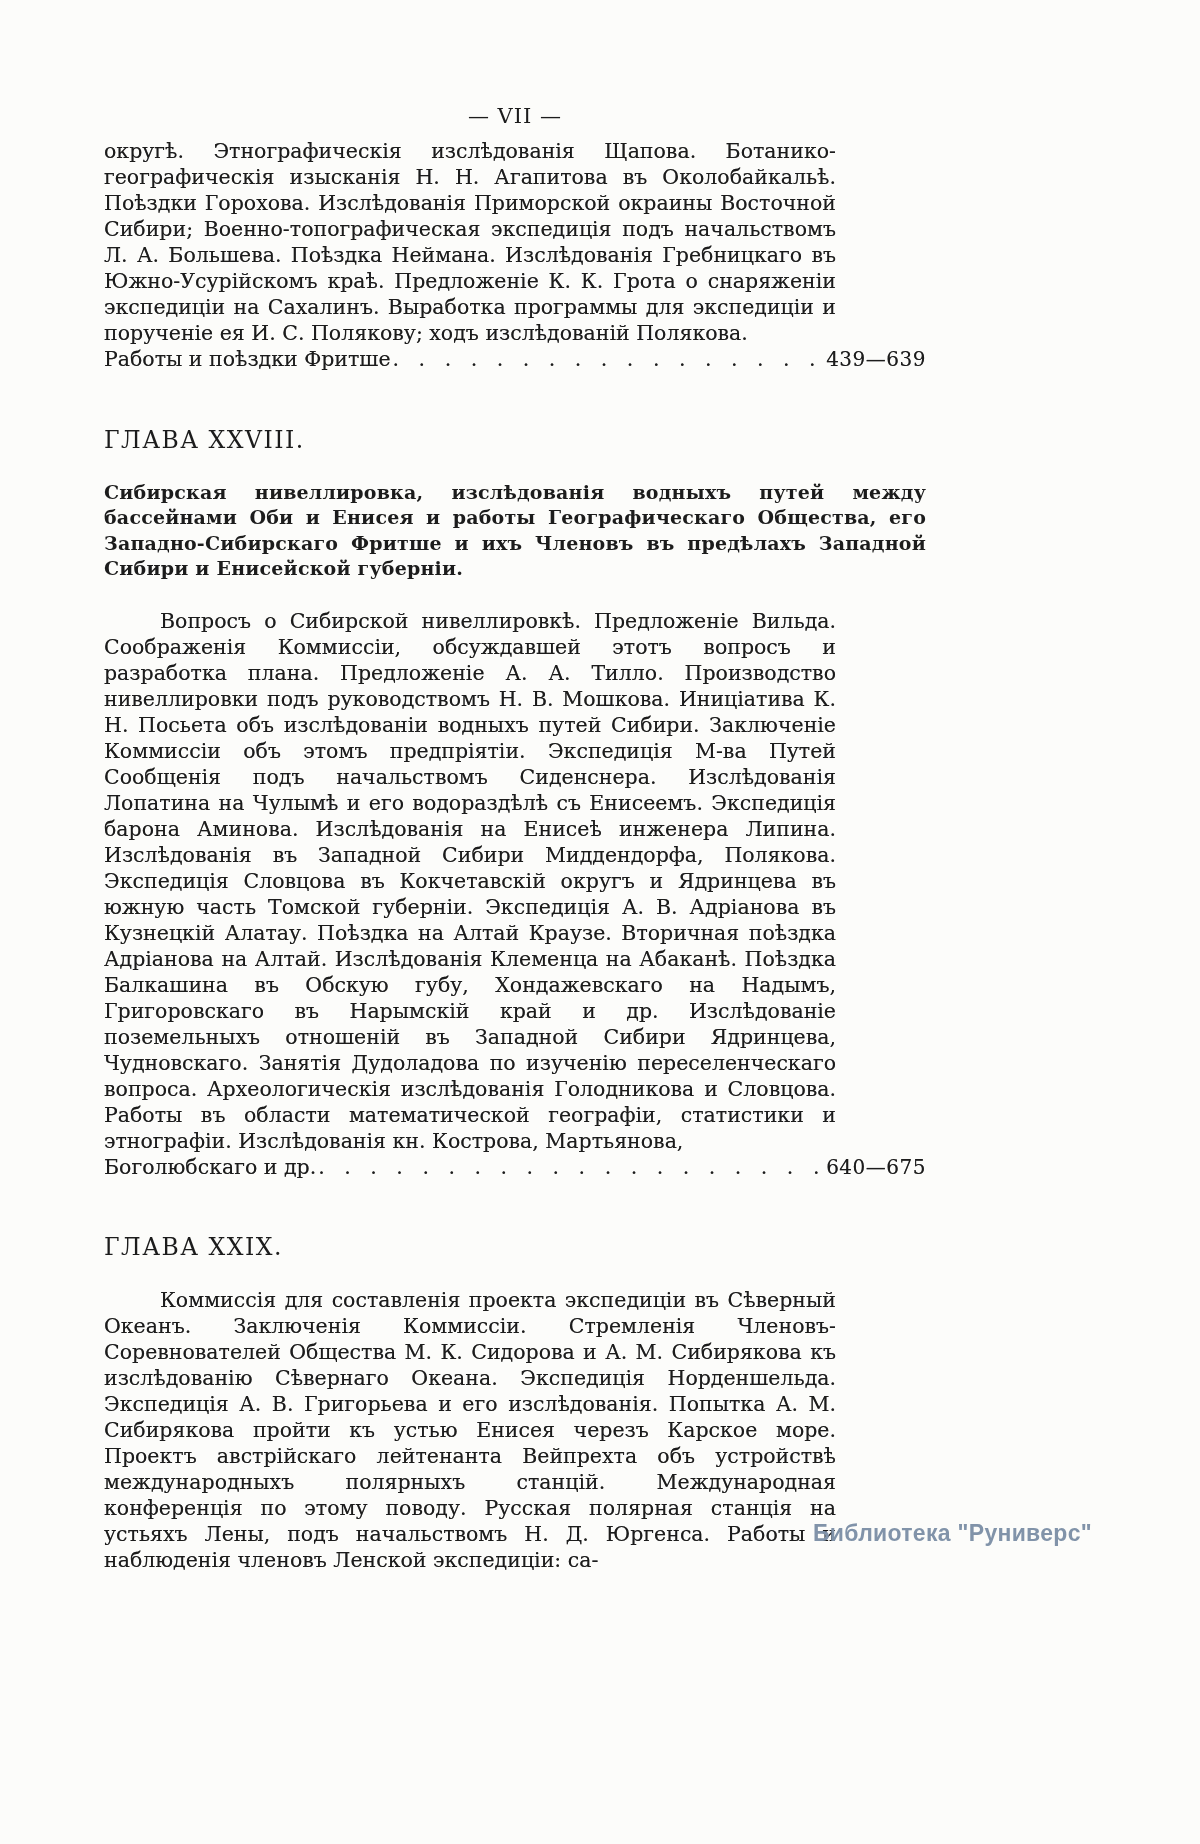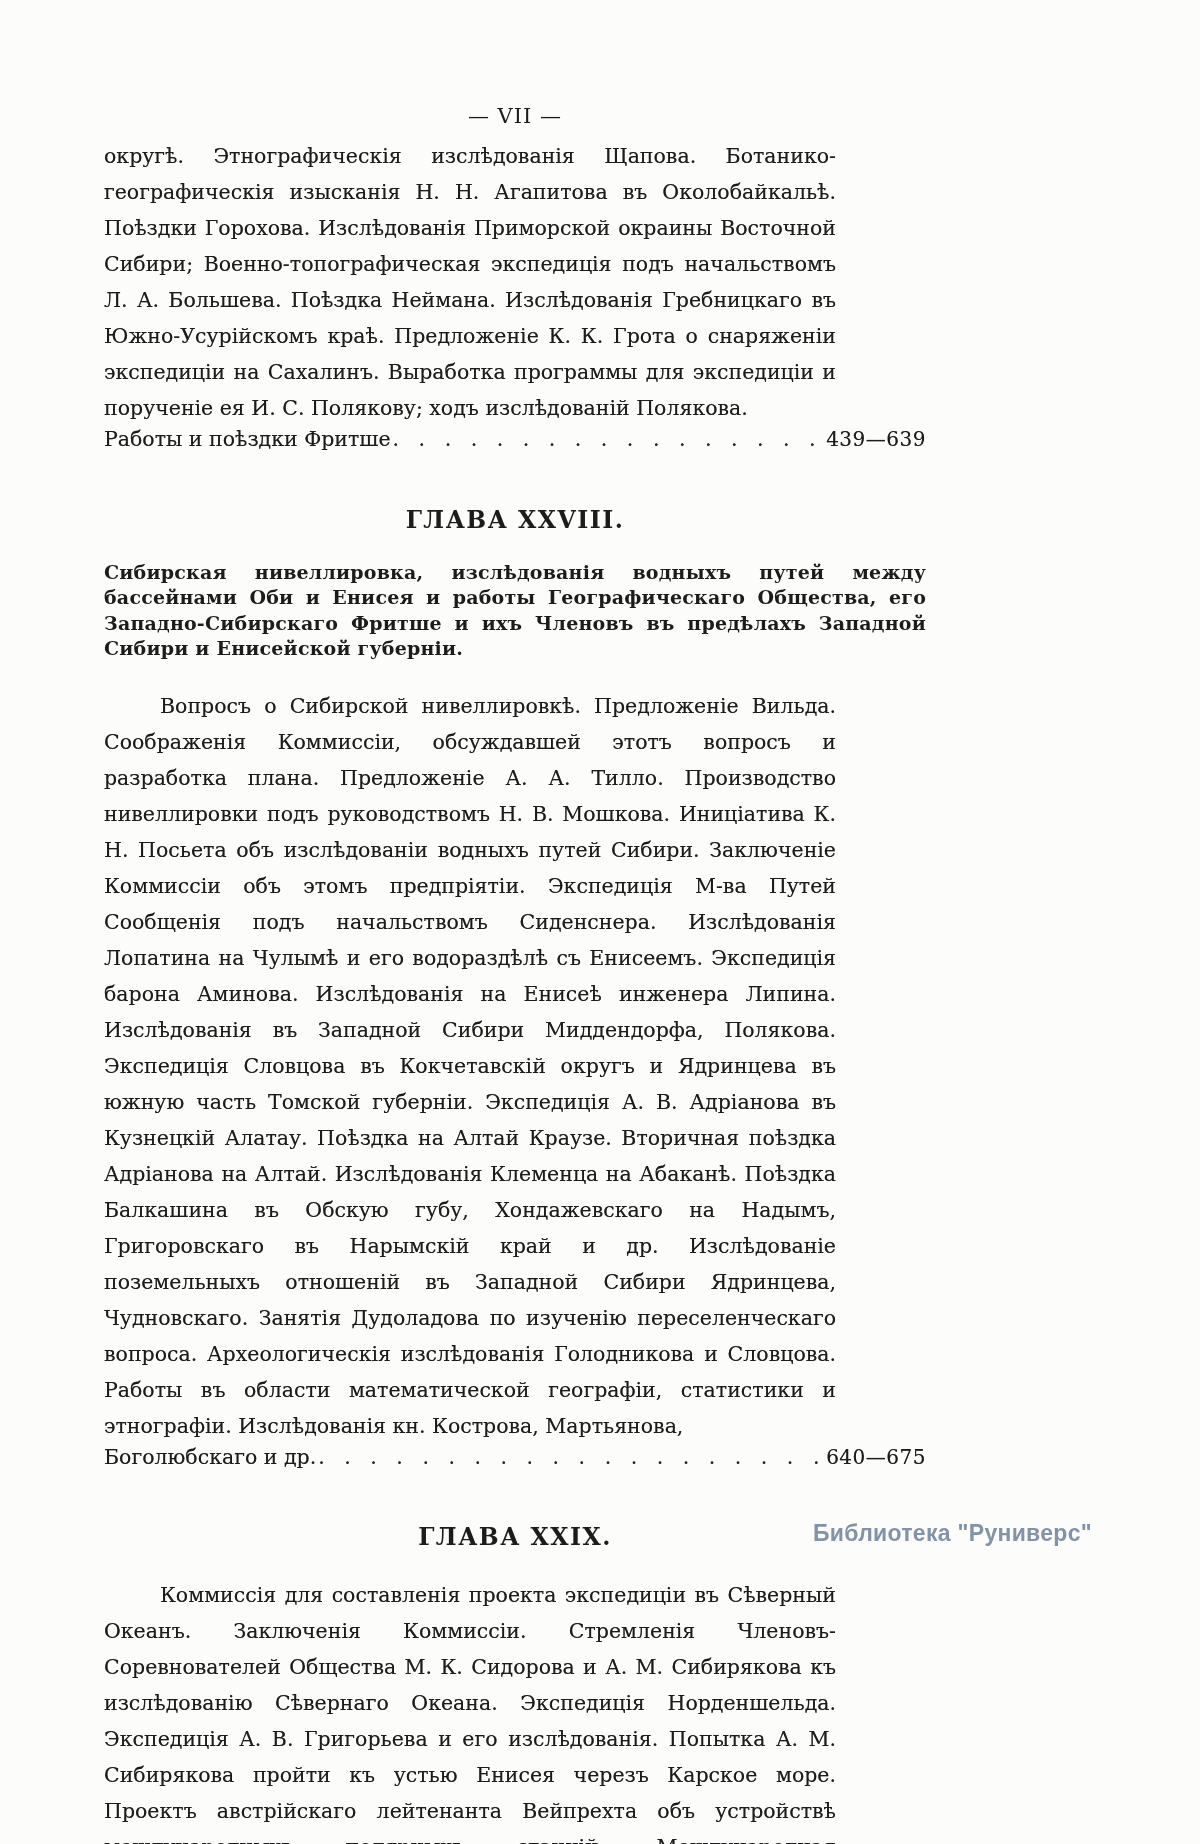--- a/index.html
+++ b/index.html
@@ -31,21 +31,21 @@
     font-weight: bold;
     letter-spacing: 0.5px;
     margin-top: 16px;
     height: 20px;
   }
   .entry { margin-top: 10px; }
   .entry.chapter-block { margin-top: 52px; }
   .body {
     width: 732px;
     font-size: 20.5px;
-    line-height: 36px;
+    line-height: 26px;
     text-align: justify;
     text-shadow: 0 0 0.5px rgba(25,25,25,0.55);
   }
   .body.indent { text-indent: 56px; }
   .lastline {
     display: flex;
     align-items: baseline;
     width: 822px;
     font-size: 20.5px;
     line-height: 27.5px;
@@ -57,22 +57,21 @@
     white-space: nowrap;
     word-spacing: 13px;
     padding: 0 8px 0 2px;
   }
   .pages {
     font-size: 20px;
     letter-spacing: 0.5px;
     white-space: nowrap;
   }
   .chapter-title {
-    text-align: center;
-    font-weight: bold;
+    font-weight: normal;
     font-size: 23.5px;
     letter-spacing: 1.5px;
     margin-bottom: 26px;
   }
   .subtitle {
     width: 822px;
     font-weight: bold;
     font-size: 19px;
     line-height: 25.5px;
     text-align: justify;

